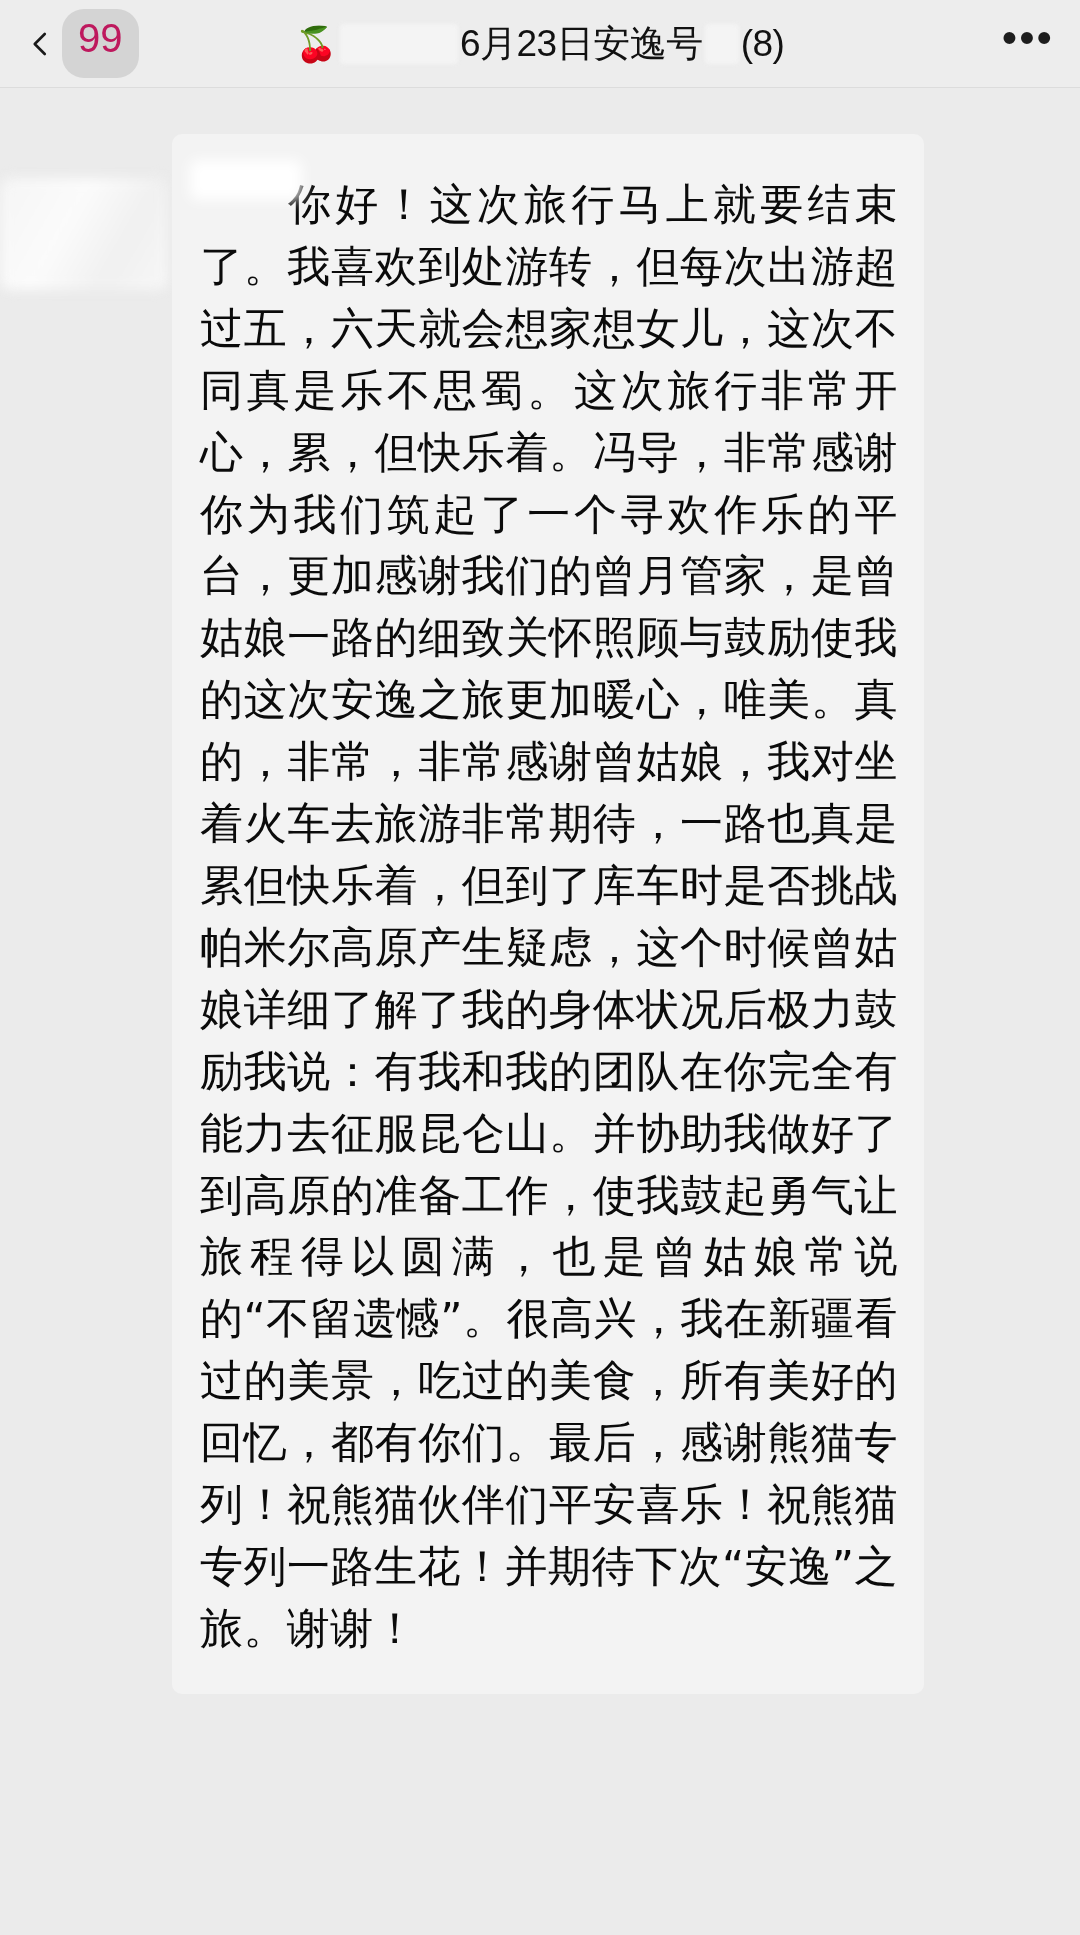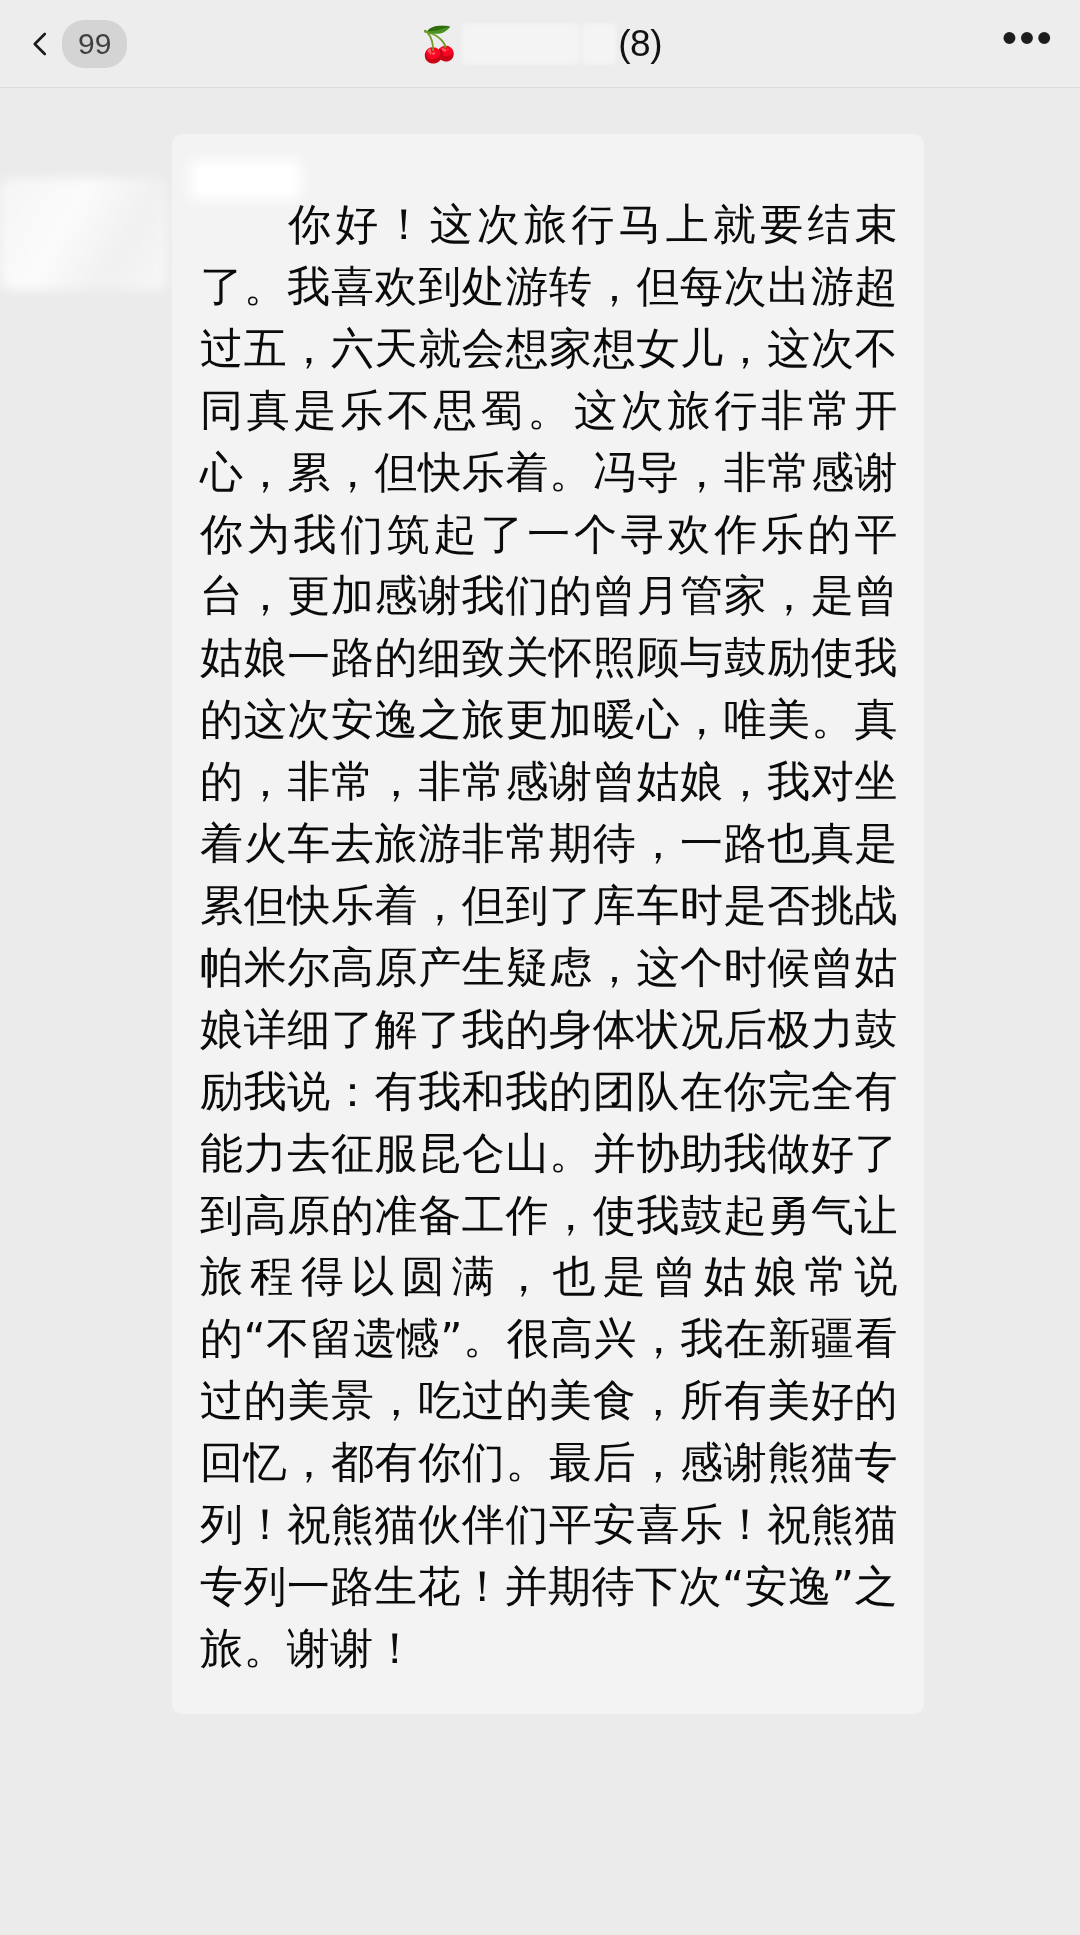--- a/index.html
+++ b/index.html
@@ -33,25 +33,25 @@
     flex: 0 0 auto;
   }
   .back-chevron {
     width: 30px;
     height: 30px;
     margin-right: 6px;
     display: block;
   }
   .unread-badge {
     background: #d4d4d4;
-    color: #404040;
-    font-size: 30px;
+    color: #be185d;
+    font-size: 40px;
     line-height: 1;
     border-radius: 22px;
-    padding: 9px 16px 9px 16px;
+    padding: 9px 16px 20px 16px;
     font-family: "Liberation Sans", sans-serif;
   }
   .nav-title {
     position: absolute;
     left: 0;
     right: 0;
     text-align: center;
     font-size: 37px;
     color: #121212;
     font-family: "Liberation Sans", sans-serif;
@@ -141,21 +141,20 @@
     font-size: 43px;
     line-height: 1.44;
     letter-spacing: 0.4px;
     text-align: justify;
     font-family: "DejaVu Sans", sans-serif;
     word-break: break-all;
   }
   .bubble-text {
     display: block;
     text-indent: 88px;
-    margin-top: 20px;
   }
   
   .smudge {
     position: absolute;
     left: 18px;
     top: 26px;
     width: 112px;
     height: 40px;
     background: #ffffff;
     filter: blur(7px);
@@ -170,20 +169,21 @@
   <div class="nav-left">
     <svg class="back-chevron" viewBox="0 0 24 24">
       <polyline points="15,4 7,12 15,20" fill="none" stroke="#1a1a1a" stroke-width="2.1" stroke-linecap="round" stroke-linejoin="round"></polyline>
     </svg>
     <span class="unread-badge">99</span>
   </div>
 
   <div class="nav-title">
     <span class="title-emoji">🍒</span>
     <span class="redact r1"></span>
+    <span class="title-text">6月23日安逸号</span>
     <span class="redact r2"></span>
     <span class="title-text">(8)</span>
   </div>
 
   <div class="nav-right">
     <span class="more-dots">•••</span>
   </div>
 </div>
 
 <div class="chat">

